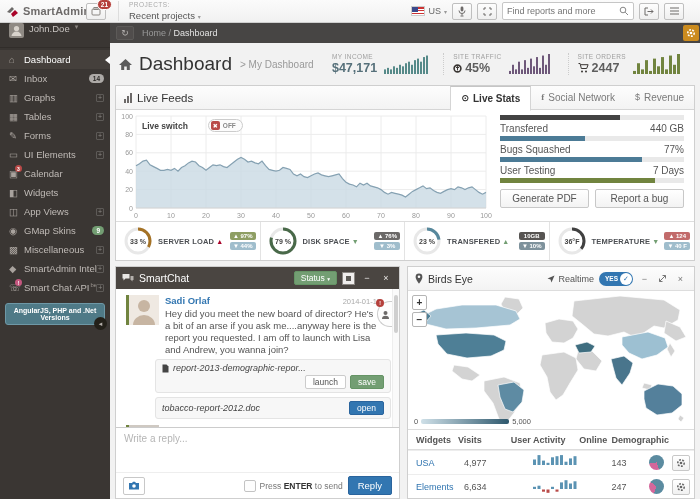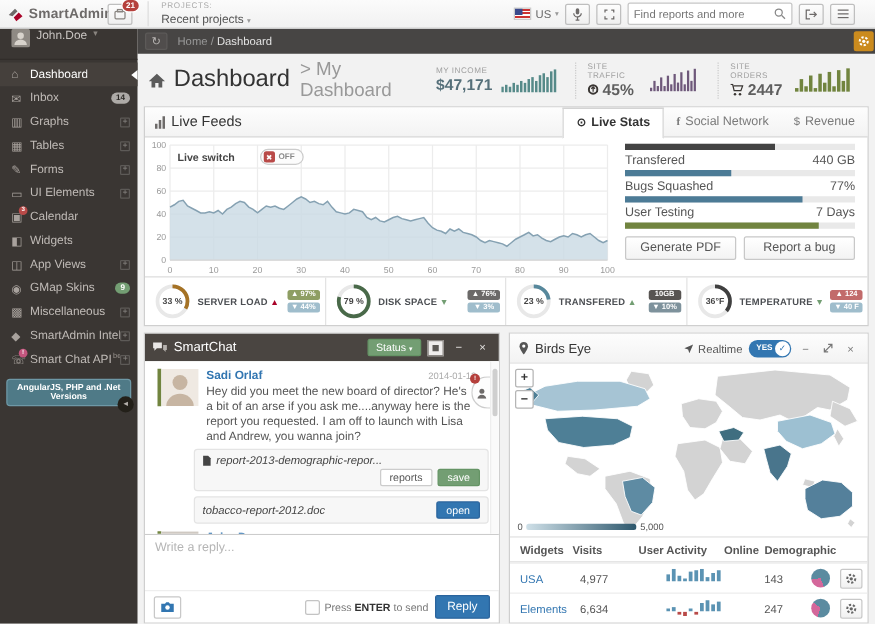--- a/index.html
+++ b/index.html
@@ -43,21 +43,21 @@
 #ribbon{position:absolute;top:23px;left:110px;right:0;height:20px;background:#474544;display:flex;align-items:center;padding:0 6px;z-index:10}
 #refresh-btn{width:18px;height:14px;border:1px solid #5c5a58;border-radius:2px;color:#b7b4b2;font-size:9px;display:flex;align-items:center;justify-content:center;cursor:pointer;background:#504d4c}
 #crumb{margin-left:8px;font-size:9px;color:#999}
 #crumb .cur{color:#e3e3e3}
 #demo-gear{position:absolute;right:1px;top:2px;width:16px;height:16px;background:#cb8b1e;border-radius:2px;display:flex;align-items:center;justify-content:center;cursor:pointer}
 
 #main{position:absolute;left:110px;top:43px;right:0;bottom:0;background:#f2f2f2;overflow:hidden}
 #pagehead{position:absolute;top:0;left:0;right:0;height:42px;display:flex;align-items:center;padding:0 8px}
 #ptitle{display:flex;align-items:center;gap:6px}
 #ptitle .t{font-size:19px;color:#333;font-weight:400}
-#ptitle .s{font-size:15px;color:#999;margin-left:2px}
+#ptitle .s{font-size:10px;color:#999;margin-left:2px}
 #topstats{margin-left:auto;display:flex;align-items:center}
 .tstat{display:flex;align-items:center;gap:7px;padding:0 9px;border-left:1px dotted #ccc}
 .tstat:first-child{border-left:0}
 .tstat .lab{font-size:6.5px;color:#a0a0a0;letter-spacing:.4px}
 .tstat .val{font-size:12.5px;font-weight:bold;display:flex;align-items:center;gap:3px;margin-top:1px}
 
 #livefeeds{position:absolute;left:5px;right:5px;top:42px;height:176px;background:#fff;border:1px solid #cfcfcf}
 #lf-head{height:24px;background:linear-gradient(#fdfdfd,#f3f3f3);border-bottom:1px solid #d5d5d5;display:flex;align-items:center;padding-left:8px}
 #lf-title{display:flex;align-items:center;gap:5px;font-size:11.5px;color:#333}
 .bars-icn{display:inline-flex;align-items:flex-end;gap:1px;height:10px}
@@ -640,21 +640,21 @@
           </div>
         </div>
         <div class="att">
           <div class="fname">
               <svg width="7" height="9" viewBox="0 0 7 9">
                 <path d="M0.5 0.5 h4 l2 2 v6 h-6 z" fill="#444"></path>
               </svg>
               <span>report-2013-demographic-repor...</span>
             </div>
           <div class="btnrow">
-            <span class="cbtn">reports</span>
+            <span class="cbtn">launch</span>
             <span class="cbtn green">save</span>
           </div>
         </div>
         <div class="att row2">
           <span class="fname">tobacco-report-2012.doc</span>
           <span class="cbtn blue">open</span>
         </div>
         <div class="msg">
           <span class="mav">
               <span class="gbar"></span>

